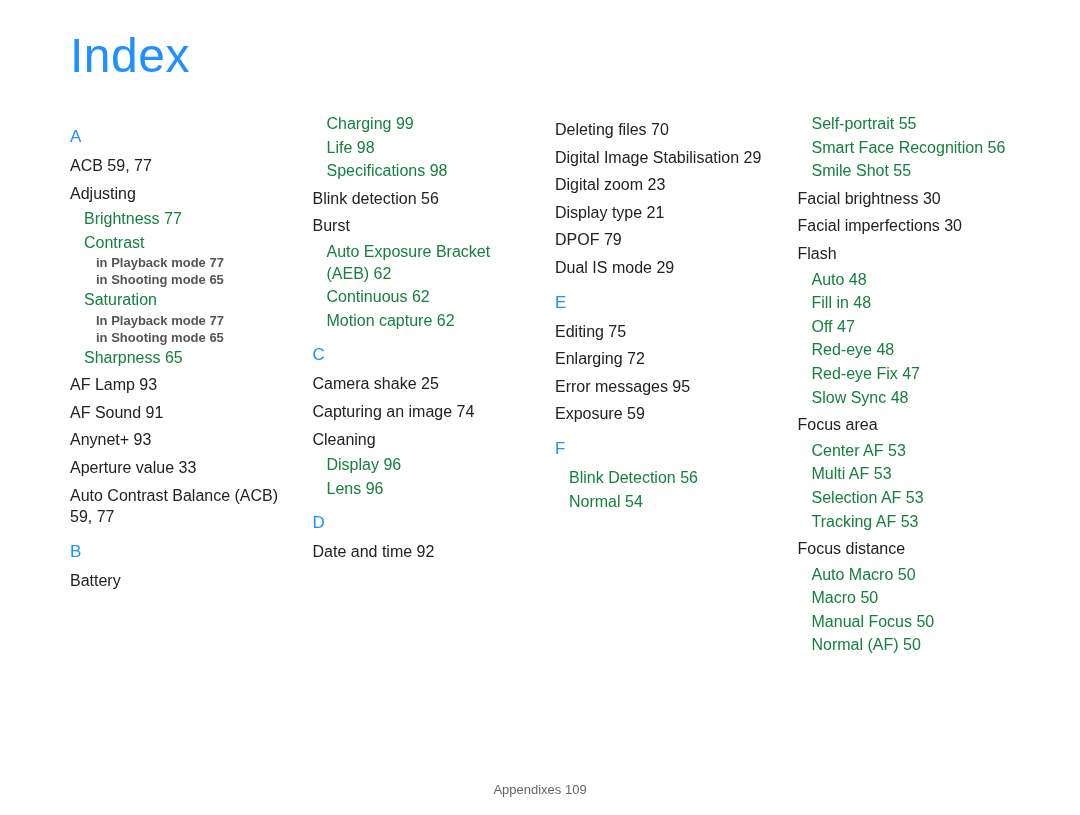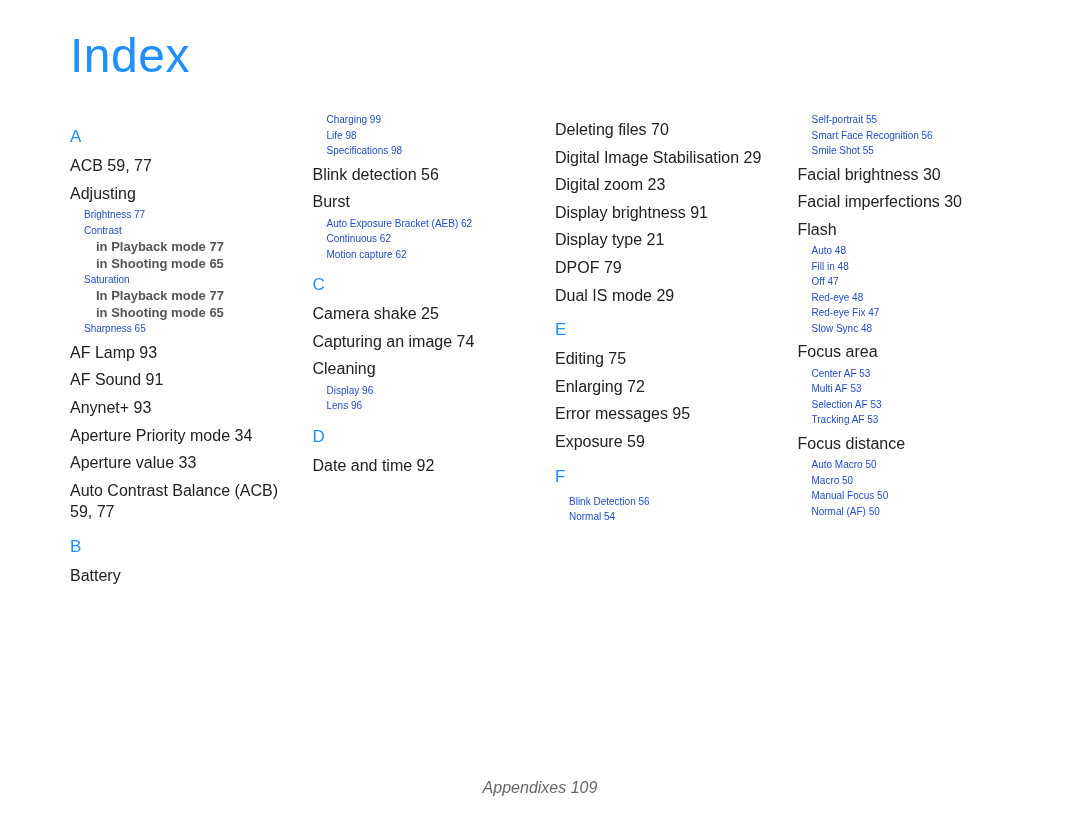--- a/index.html
+++ b/index.html
@@ -41,41 +41,40 @@
     margin-bottom: 8px;
   }
   .primary {
     font-size: 16px;
     color: #222;
     margin-top: 6px;
     margin-bottom: 4px;
     line-height: 1.35;
   }
   .secondary {
-    font-size: 10px;
-    color: #1d4ed8;
+    font-size: 16px;
+    color: #15803d;
     margin-left: 14px;
     line-height: 1.35;
     margin-bottom: 2px;
   }
   .tertiary {
     font-size: 13px;
     color: #555;
     margin-left: 26px;
     line-height: 1.3;
     font-weight: bold;
   }
   .footer {
     position: absolute;
     left: 0; right: 0;
     bottom: 18px;
     text-align: center;
-    font-size: 16px;
+    font-size: 13px;
     color: #666;
-    font-style: italic;
   }
 </style>
 </head>
 <body>
 
 <div class="page">
   <div class="title">Index</div>
 
   <div class="columns">
 
@@ -87,21 +86,20 @@
       <div class="secondary">Contrast</div>
       <div class="tertiary">in Playback mode  77</div>
       <div class="tertiary">in Shooting mode  65</div>
       <div class="secondary">Saturation</div>
       <div class="tertiary">In Playback mode  77</div>
       <div class="tertiary">in Shooting mode  65</div>
       <div class="secondary">Sharpness  65</div>
       <div class="primary">AF Lamp  93</div>
       <div class="primary">AF Sound  91</div>
       <div class="primary">Anynet+  93</div>
-      <div class="primary">Aperture Priority mode  34</div>
       <div class="primary">Aperture value  33</div>
       <div class="primary">Auto Contrast Balance (ACB)  59, 77</div>
 
       <div class="section-letter">B</div>
       <div class="primary">Battery</div>
     </div>
 
     <div class="col">
       <div class="secondary" style="margin-left:14px;">Charging  99</div>
       <div class="secondary">Life  98</div>
@@ -120,21 +118,20 @@
       <div class="secondary">Lens  96</div>
 
       <div class="section-letter">D</div>
       <div class="primary">Date and time  92</div>
     </div>
 
     <div class="col">
       <div class="primary">Deleting files  70</div>
       <div class="primary">Digital Image Stabilisation  29</div>
       <div class="primary">Digital zoom  23</div>
-      <div class="primary">Display brightness  91</div>
       <div class="primary">Display type  21</div>
       <div class="primary">DPOF  79</div>
       <div class="primary">Dual IS mode  29</div>
 
       <div class="section-letter">E</div>
       <div class="primary">Editing  75</div>
       <div class="primary">Enlarging  72</div>
       <div class="primary">Error messages  95</div>
       <div class="primary">Exposure  59</div>
 

